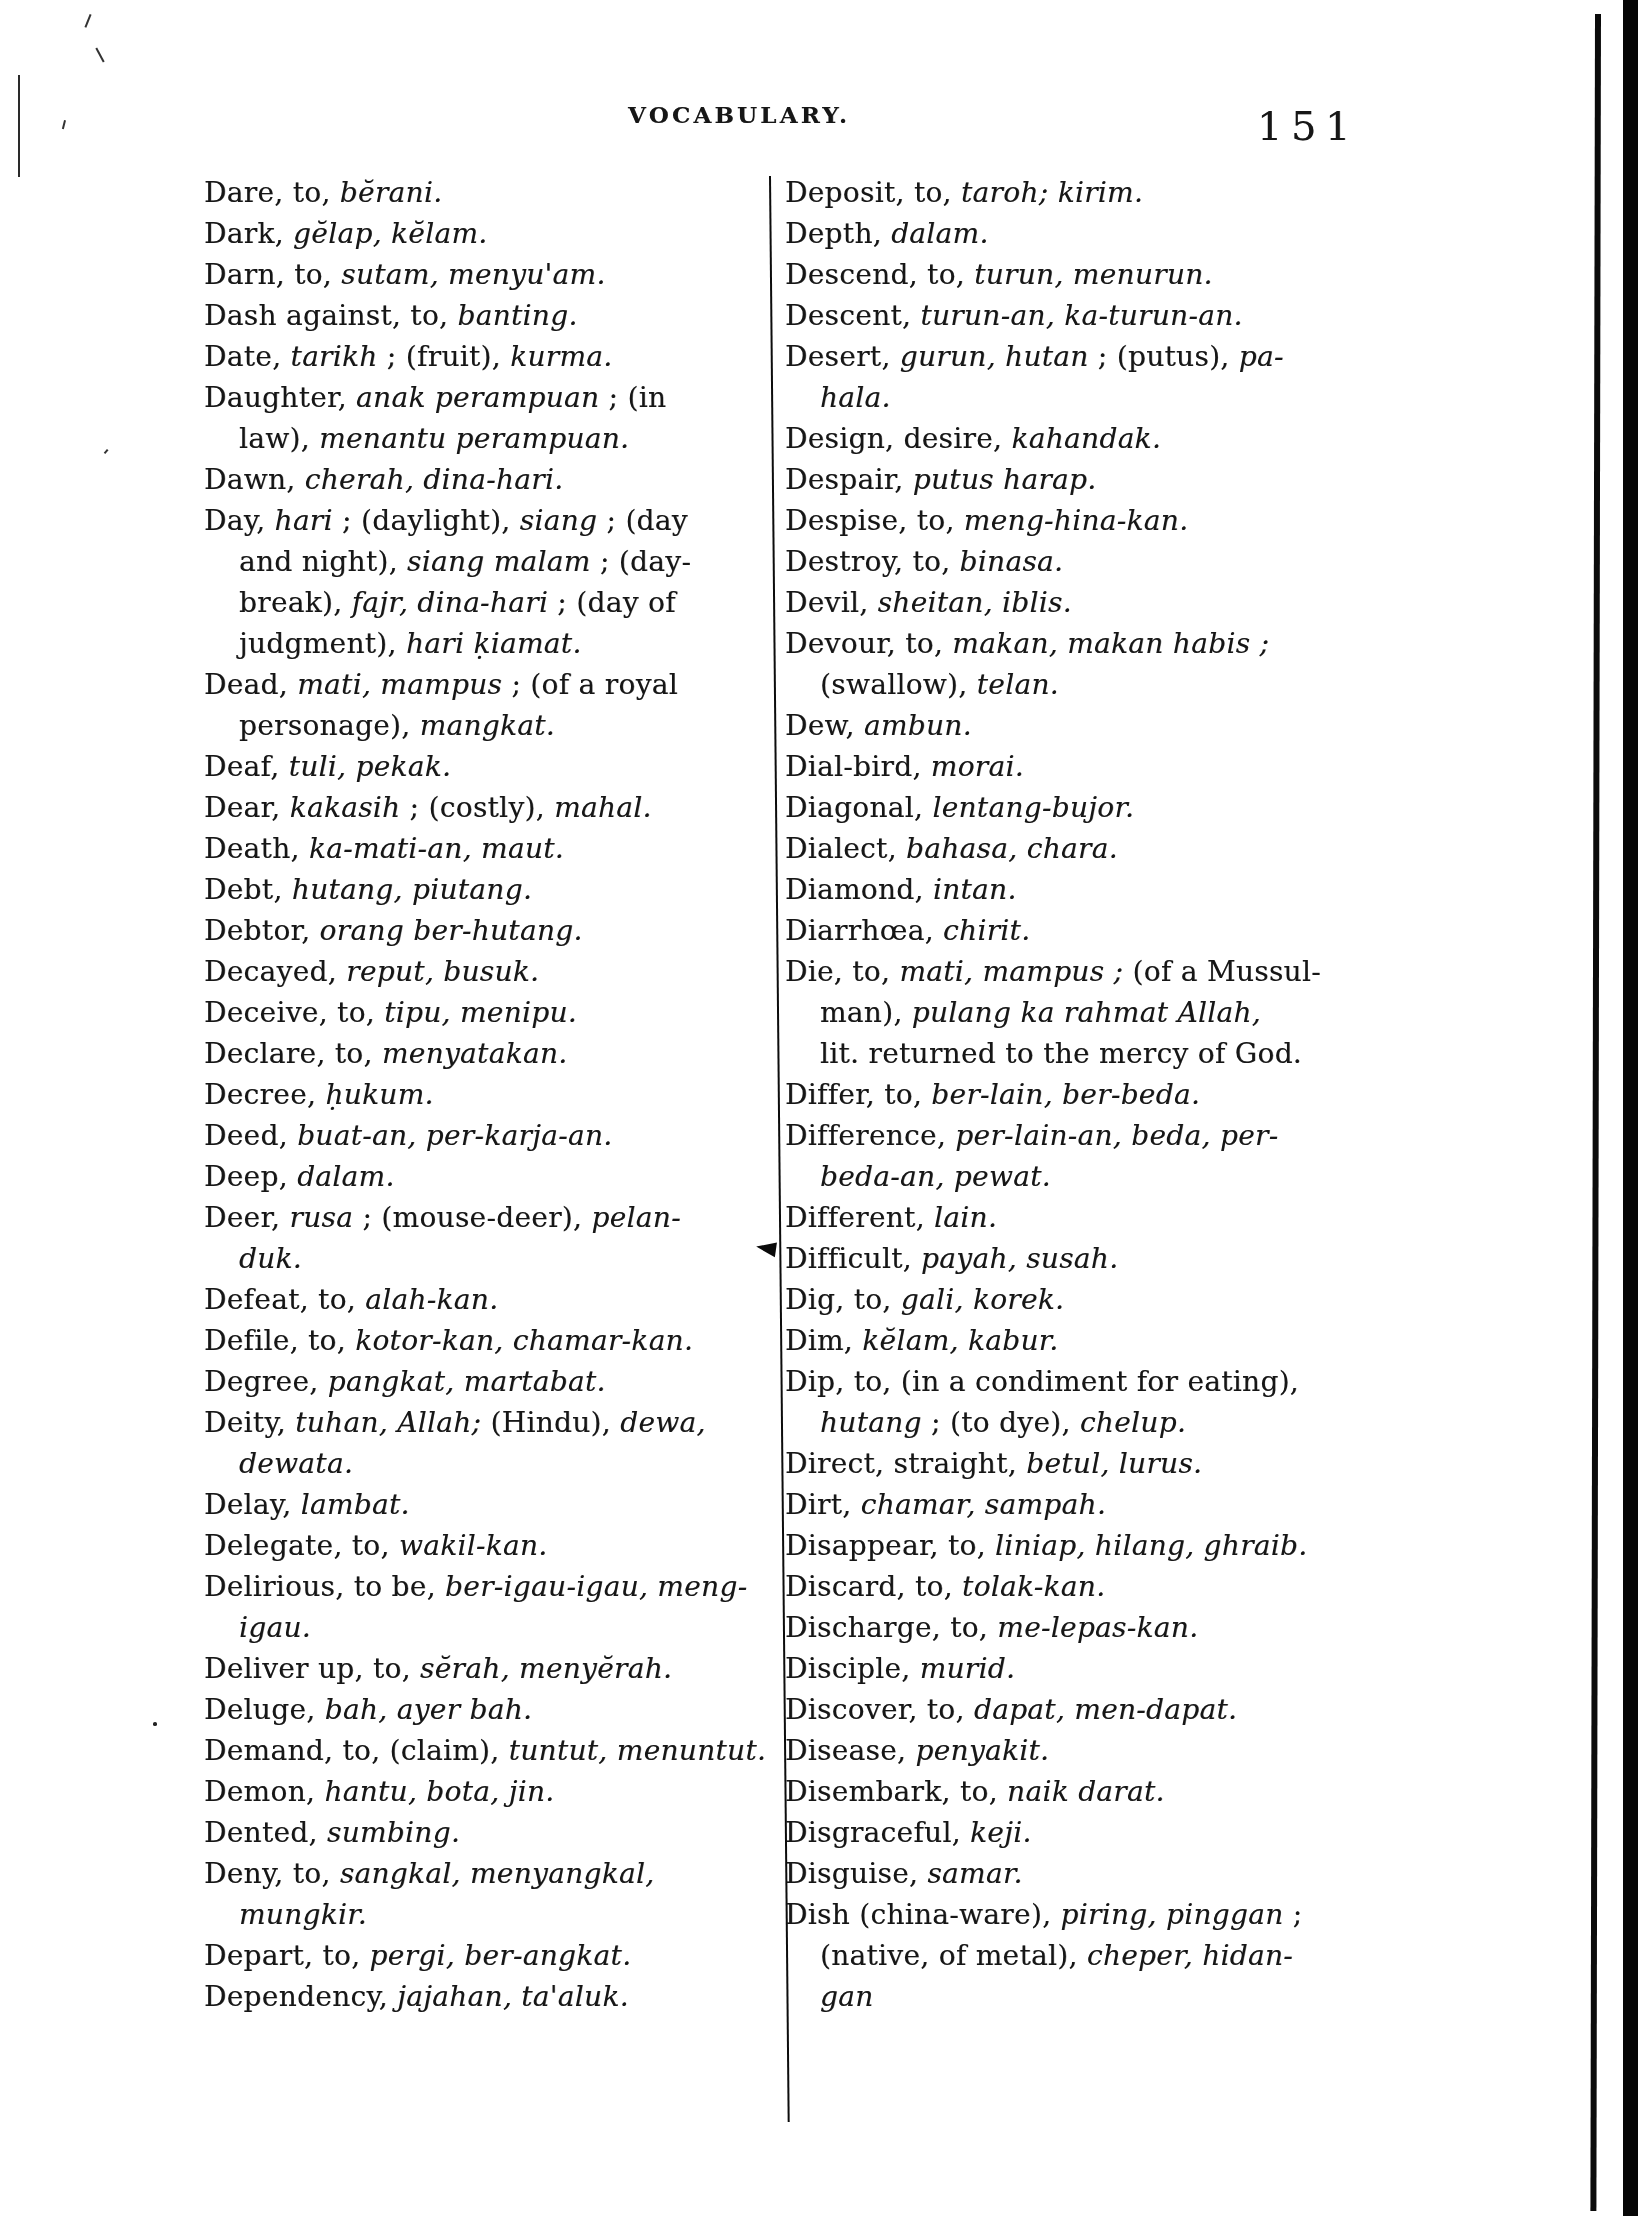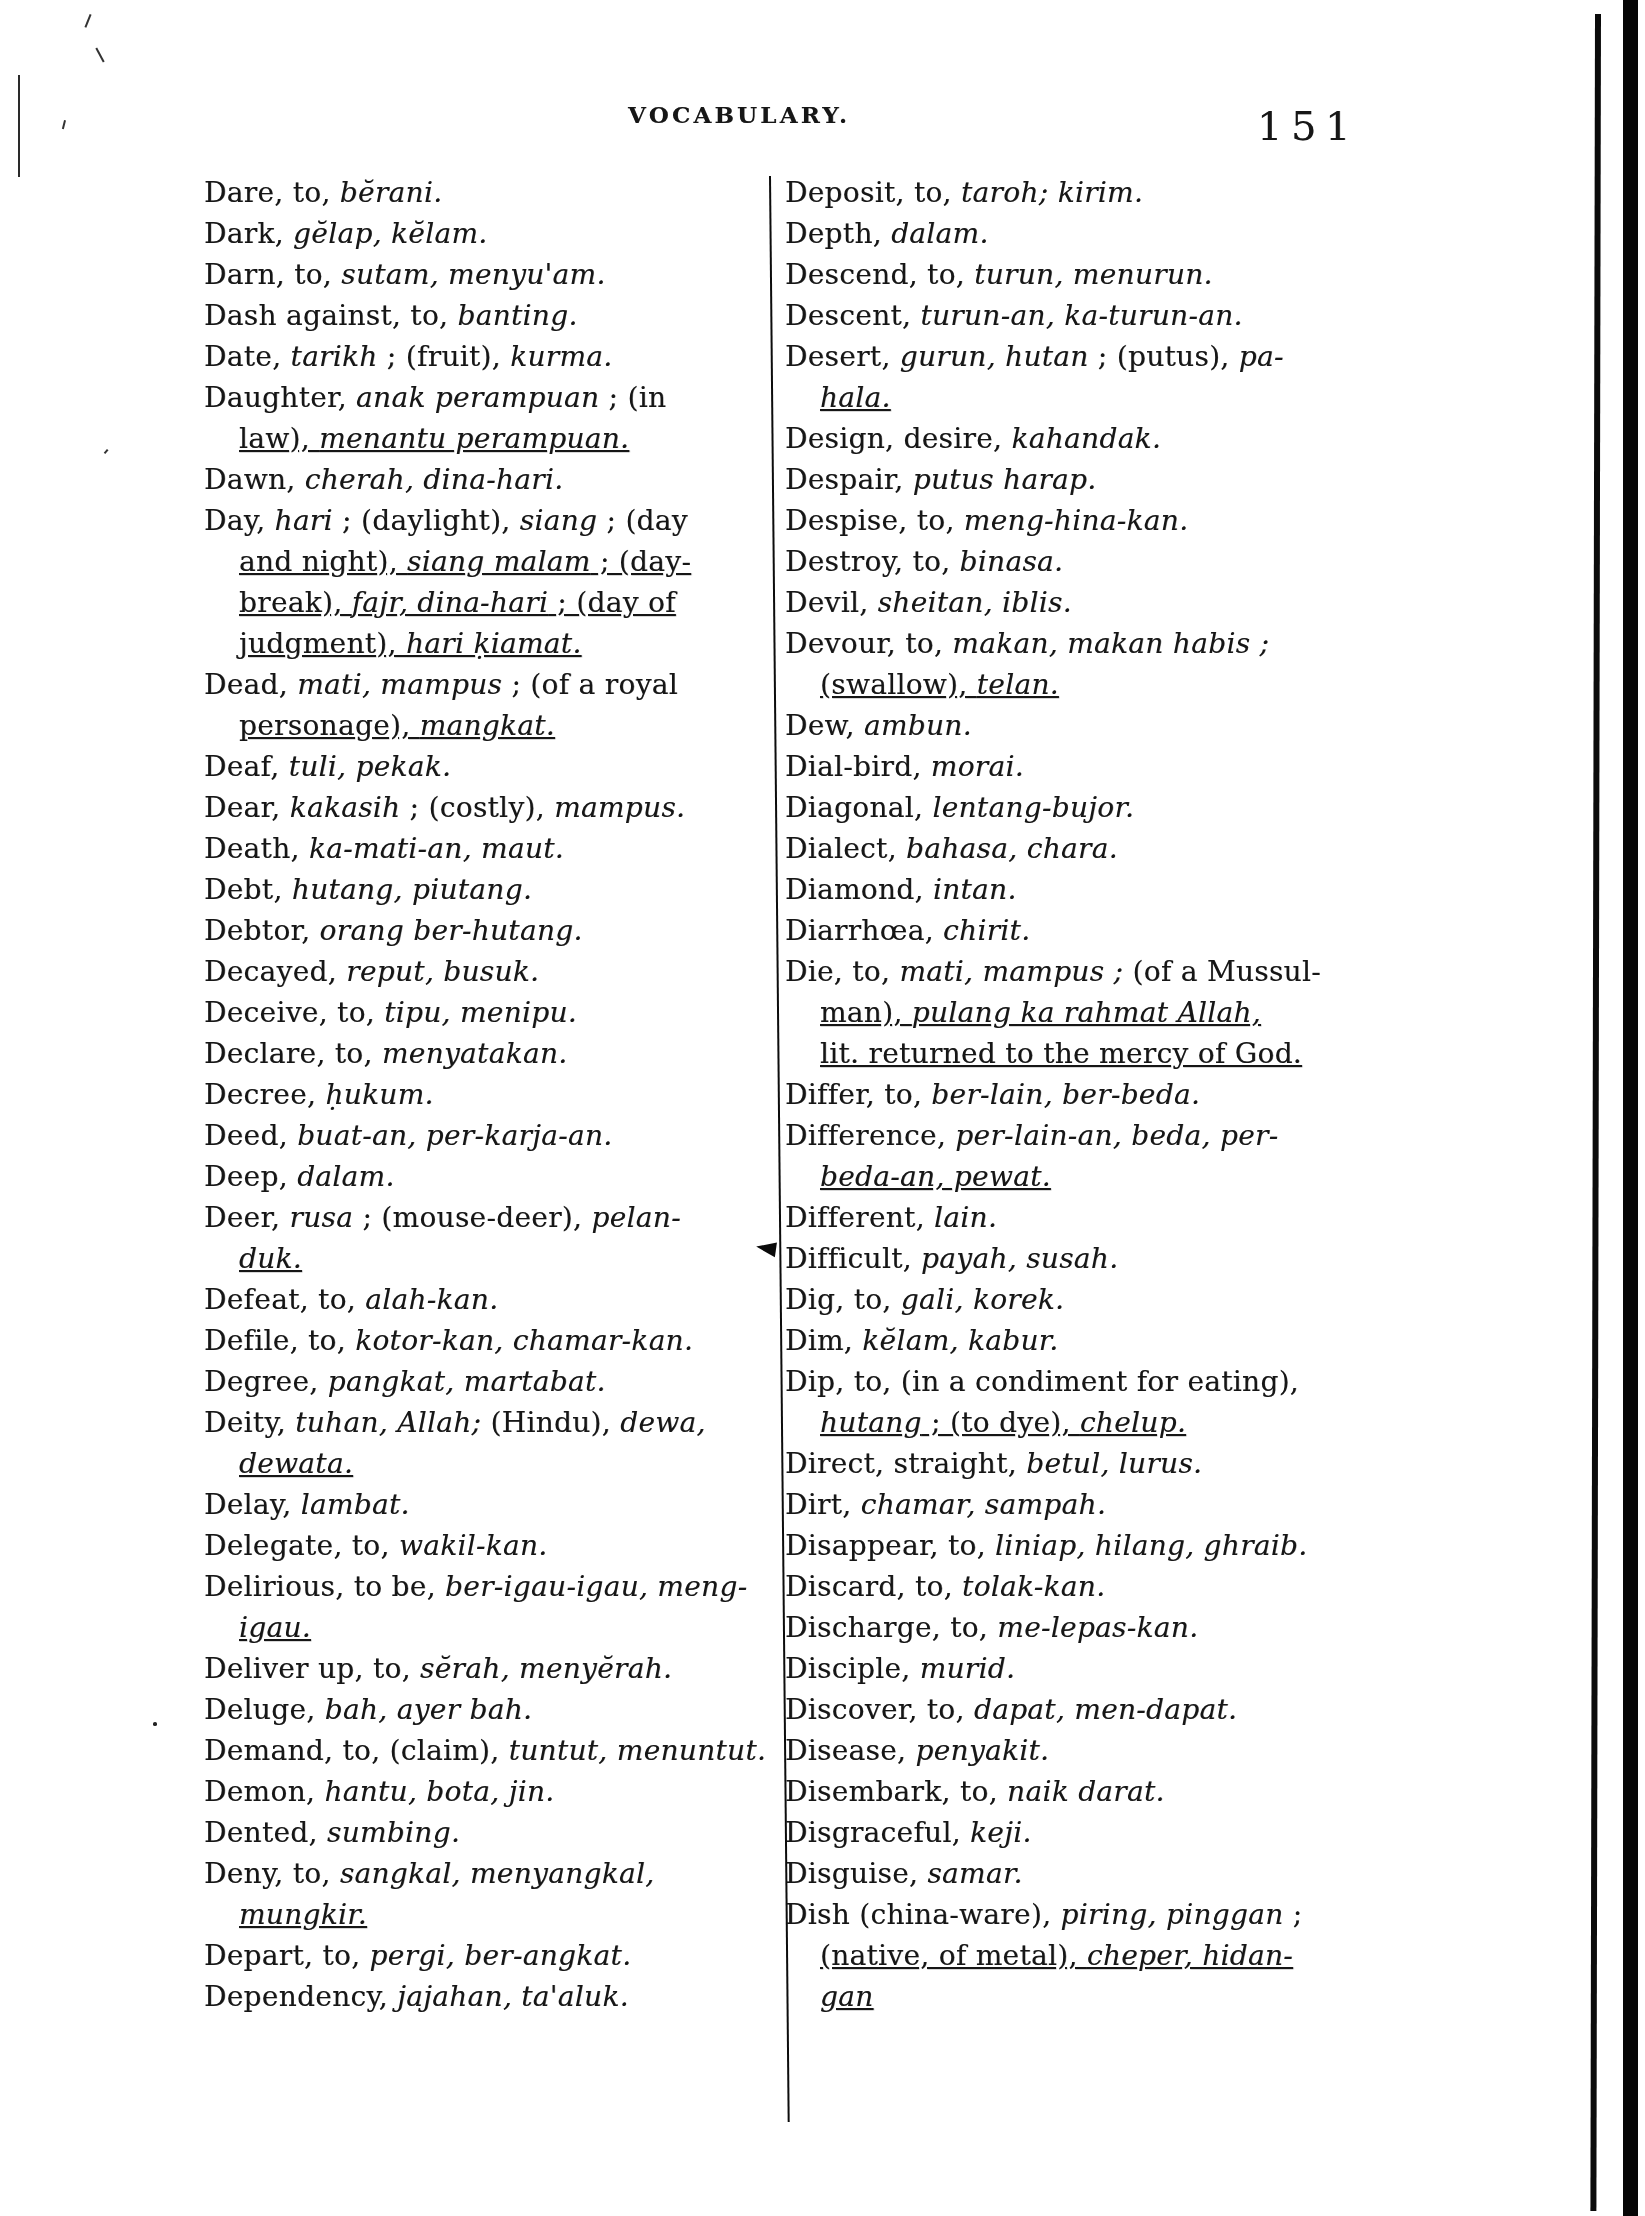--- a/index.html
+++ b/index.html
@@ -42,21 +42,21 @@
   .col-left  { left: 192px;  width: 577px; margin-left: 12px; }
   .col-right { left: 785px; width: 593px; }
   .line {
     white-space: nowrap;
     height: 41px;
     line-height: 41px;
     font-size: 28px;
     letter-spacing: 0.3px;
     text-shadow: 0.4px 0.4px 0.4px rgba(0,0,0,0.4);
   }
-  .cont { margin-left: 35px; text-decoration: underline; }
+  .cont { margin-left: 35px; }
   .it { font-style: italic; }
   .divider {
     position: absolute;
     left: 769px;
     top: 176px;
     width: 1.6px;
     height: 1946px;
     background: #0c0c0c;
     transform-origin: top center;
     transform: rotate(-0.55deg);
@@ -156,21 +156,21 @@
         <div class="line cont"><span class="rm">judgment), </span><span class="it">hari ḳiamat.</span></div>
       </div>
       <div>
         <div class="line"><span class="rm">Dead, </span><span class="it">mati, mampus</span><span class="rm"> ; (of a royal</span></div>
         <div class="line cont"><span class="rm">personage), </span><span class="it">mangkat.</span></div>
       </div>
       <div>
         <div class="line"><span class="rm">Deaf, </span><span class="it">tuli, pekak.</span></div>
       </div>
       <div>
-        <div class="line"><span class="rm">Dear, </span><span class="it">kakasih</span><span class="rm"> ; (costly), </span><span class="it">mampus.</span></div>
+        <div class="line"><span class="rm">Dear, </span><span class="it">kakasih</span><span class="rm"> ; (costly), </span><span class="it">mahal.</span></div>
       </div>
       <div>
         <div class="line"><span class="rm">Death, </span><span class="it">ka-mati-an, maut.</span></div>
       </div>
       <div>
         <div class="line"><span class="rm">Debt, </span><span class="it">hutang, piutang.</span></div>
       </div>
       <div>
         <div class="line"><span class="rm">Debtor, </span><span class="it">orang ber-hutang.</span></div>
       </div>

